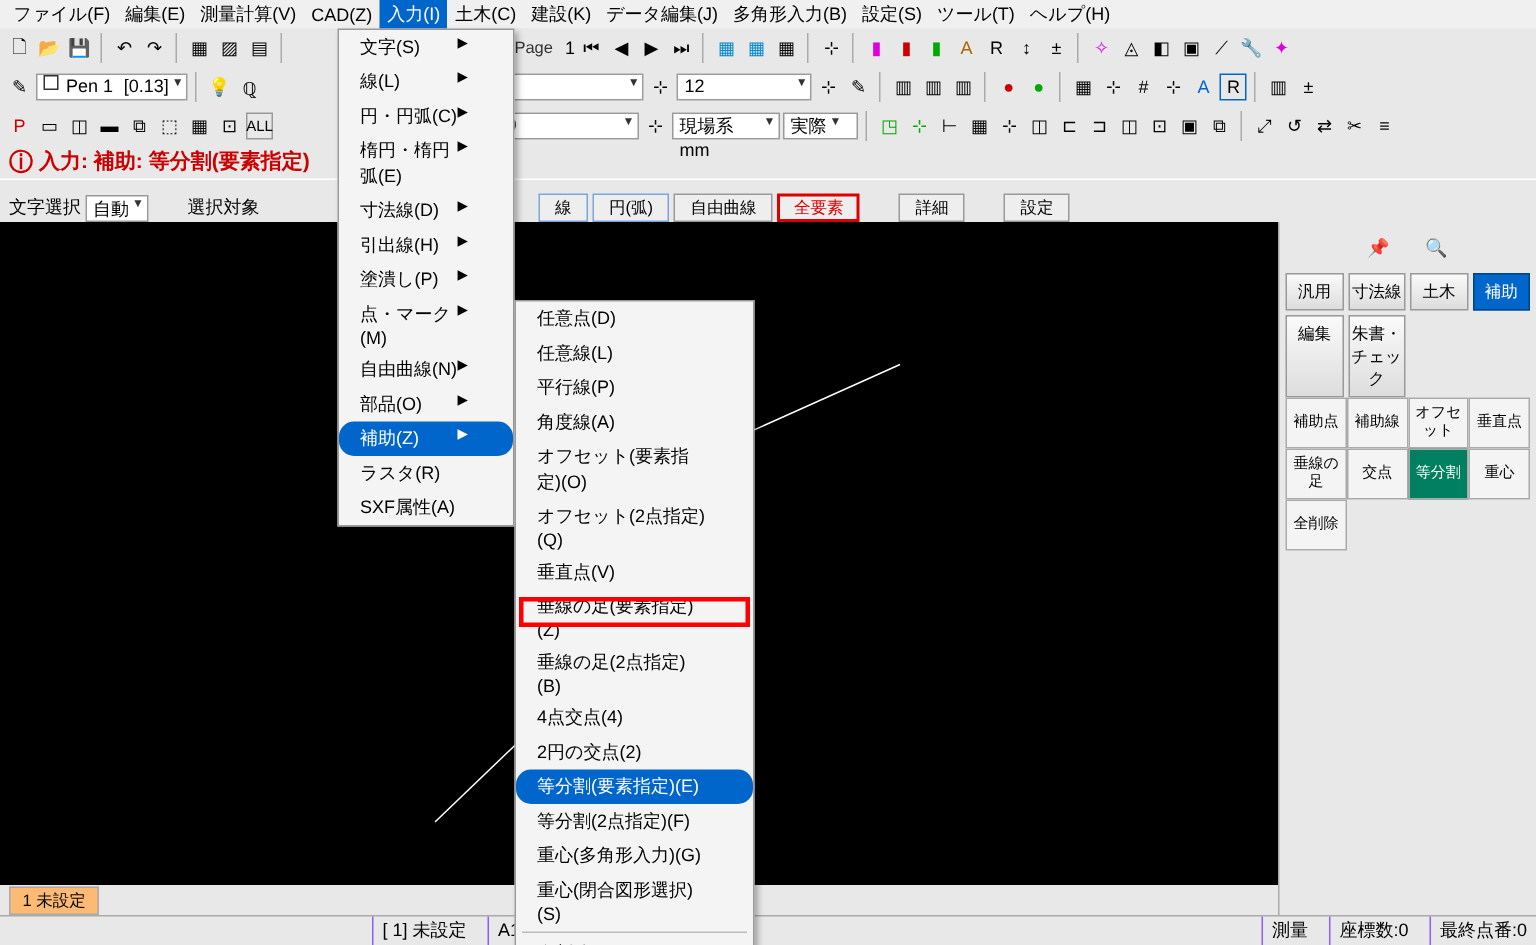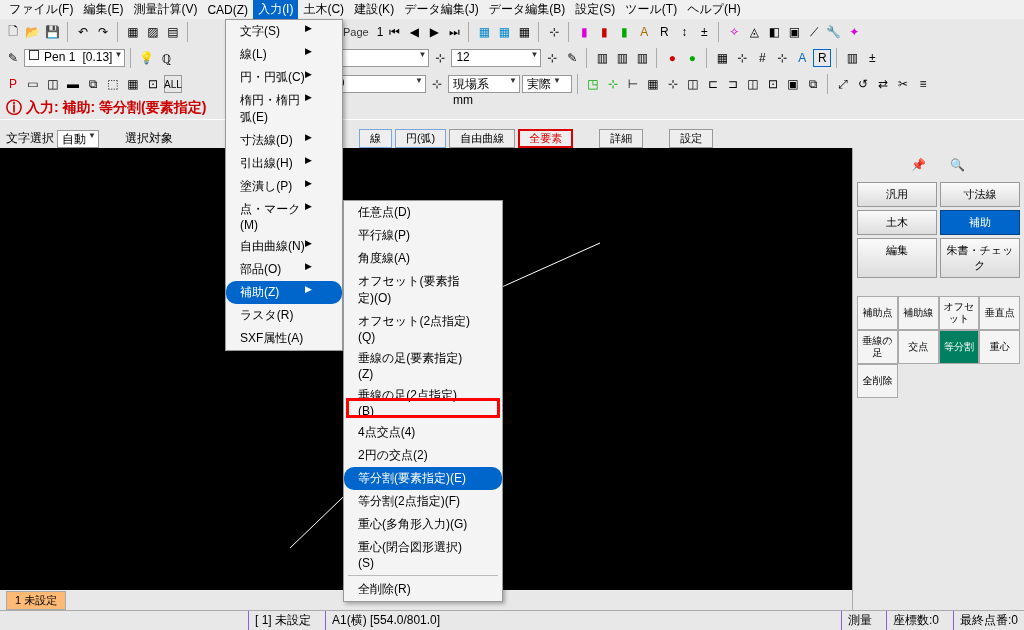--- a/index.html
+++ b/index.html
@@ -20,21 +20,21 @@
 .filter-btn.group-line{border:1px solid #7aa6da;}
 .filter-btn.group-circle{border:1px solid #7aa6da;}
 .filter-btn.sel{border:2px solid #d00;padding:1px 9px;color:#d00;}
 .canvas-area{position:absolute;left:0;top:148px;width:852px;height:442px;background:#000;}
 .sheet-tab{position:absolute;left:0;top:590px;height:20px;display:flex;align-items:center;padding:0 6px;}
 .sheet-tab span{border:1px solid #aaa;background:#fdba74;padding:1px 8px;font-size:11px;}
 .statusbar{position:absolute;left:0;bottom:0;right:0;height:20px;background:#e8e8e8;display:flex;align-items:center;border-top:1px solid #aaa;font-size:11px;gap:8px;}
 .statusbar div{padding:1px 6px;border-left:1px solid #8b5cf6;}
 .side{position:absolute;right:0;top:148px;width:172px;bottom:20px;background:#e8e8e8;padding:4px;border-left:1px solid #aaa;}
 .side-icons{display:flex;justify-content:center;gap:24px;margin:6px 0 10px;font-size:22px;}
-.side-table{display:grid;grid-template-columns:1fr 1fr;gap:3px;margin-bottom:18px;}
+.side-table{display:grid;grid-template-columns:1fr 1fr 1fr 1fr;gap:3px;margin-bottom:0;}
 .side-table div{border:1px solid #999;background:linear-gradient(#fafafa,#ddd);text-align:center;padding:4px 0;font-size:11px;}
 .side-table .sel{background:#0066cc;color:#fff;border-color:#004488;}
 .side-grid{display:grid;grid-template-columns:repeat(4,1fr);gap:0;}
 .side-grid div{border:1px solid #aaa;background:#f4f4f4;text-align:center;padding:3px 0;font-size:10px;line-height:1.2;height:34px;display:flex;align-items:center;justify-content:center;}
 .side-grid .sel{background:#008060;color:#fff;}
 .radios{margin-top:60px;padding-left:8px;}
 .radios label{display:block;font-size:11px;margin:4px 0;}
 .dropdown{position:absolute;background:#f4f4f4;border:1px solid #999;box-shadow:2px 2px 4px rgba(0,0,0,.3);z-index:50;}
 .dropdown .item{padding:3px 30px 3px 14px;font-size:12px;display:flex;justify-content:space-between;}
 .dropdown .item.hover{background:#0066cc;color:#fff;border-radius:10px;}
@@ -49,21 +49,21 @@
 
 <div class="menubar">
 <span>ファイル(F)</span>
 <span>編集(E)</span>
 <span>測量計算(V)</span>
 <span>CAD(Z)</span>
 <span class="active">入力(I)</span>
 <span>土木(C)</span>
 <span>建設(K)</span>
 <span>データ編集(J)</span>
-<span>データ編集(B)</span>
+<span>多角形入力(B)</span>
 <span>設定(S)</span>
 <span>ツール(T)</span>
 <span>ヘルプ(H)</span>
 </div>
 
 <div class="toolbar">
 <span class="tbtn">🗋</span>
 <span class="tbtn">📂</span>
 <span class="tbtn">💾</span>
 <span class="sep"></span>
@@ -273,24 +273,26 @@
     <div class="item">
       <span>ラスタ(R)</span>
     </div>
     <div class="item">
       <span>SXF属性(A)</span>
     </div>
   </div>
 
 <div class="dropdown" id="dd2" style="left:343px;top:200px;width:160px;">
     <div class="item">任意点(D)</div>
+    <div class="item">任意線(L)</div>
     <div class="item">平行線(P)</div>
     <div class="item">角度線(A)</div>
     <div class="item">オフセット(要素指定)(O)</div>
     <div class="item">オフセット(2点指定)(Q)</div>
+    <div class="item">垂直点(V)</div>
     <div class="item">垂線の足(要素指定)(Z)</div>
     <div class="item">垂線の足(2点指定)(B)</div>
     <div class="item">4点交点(4)</div>
     <div class="item">2円の交点(2)</div>
     <div class="item hover">等分割(要素指定)(E)</div>
     <div class="item">等分割(2点指定)(F)</div>
     <div class="item">重心(多角形入力)(G)</div>
     <div class="item">重心(閉合図形選択)(S)</div>
     <hr>
     <div class="item">全削除(R)</div>

